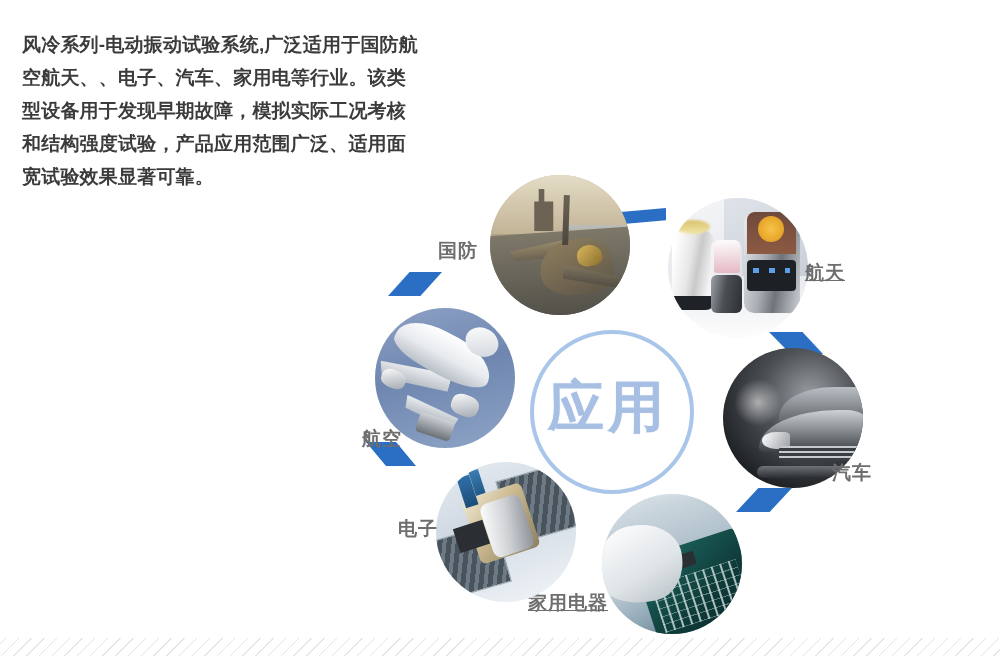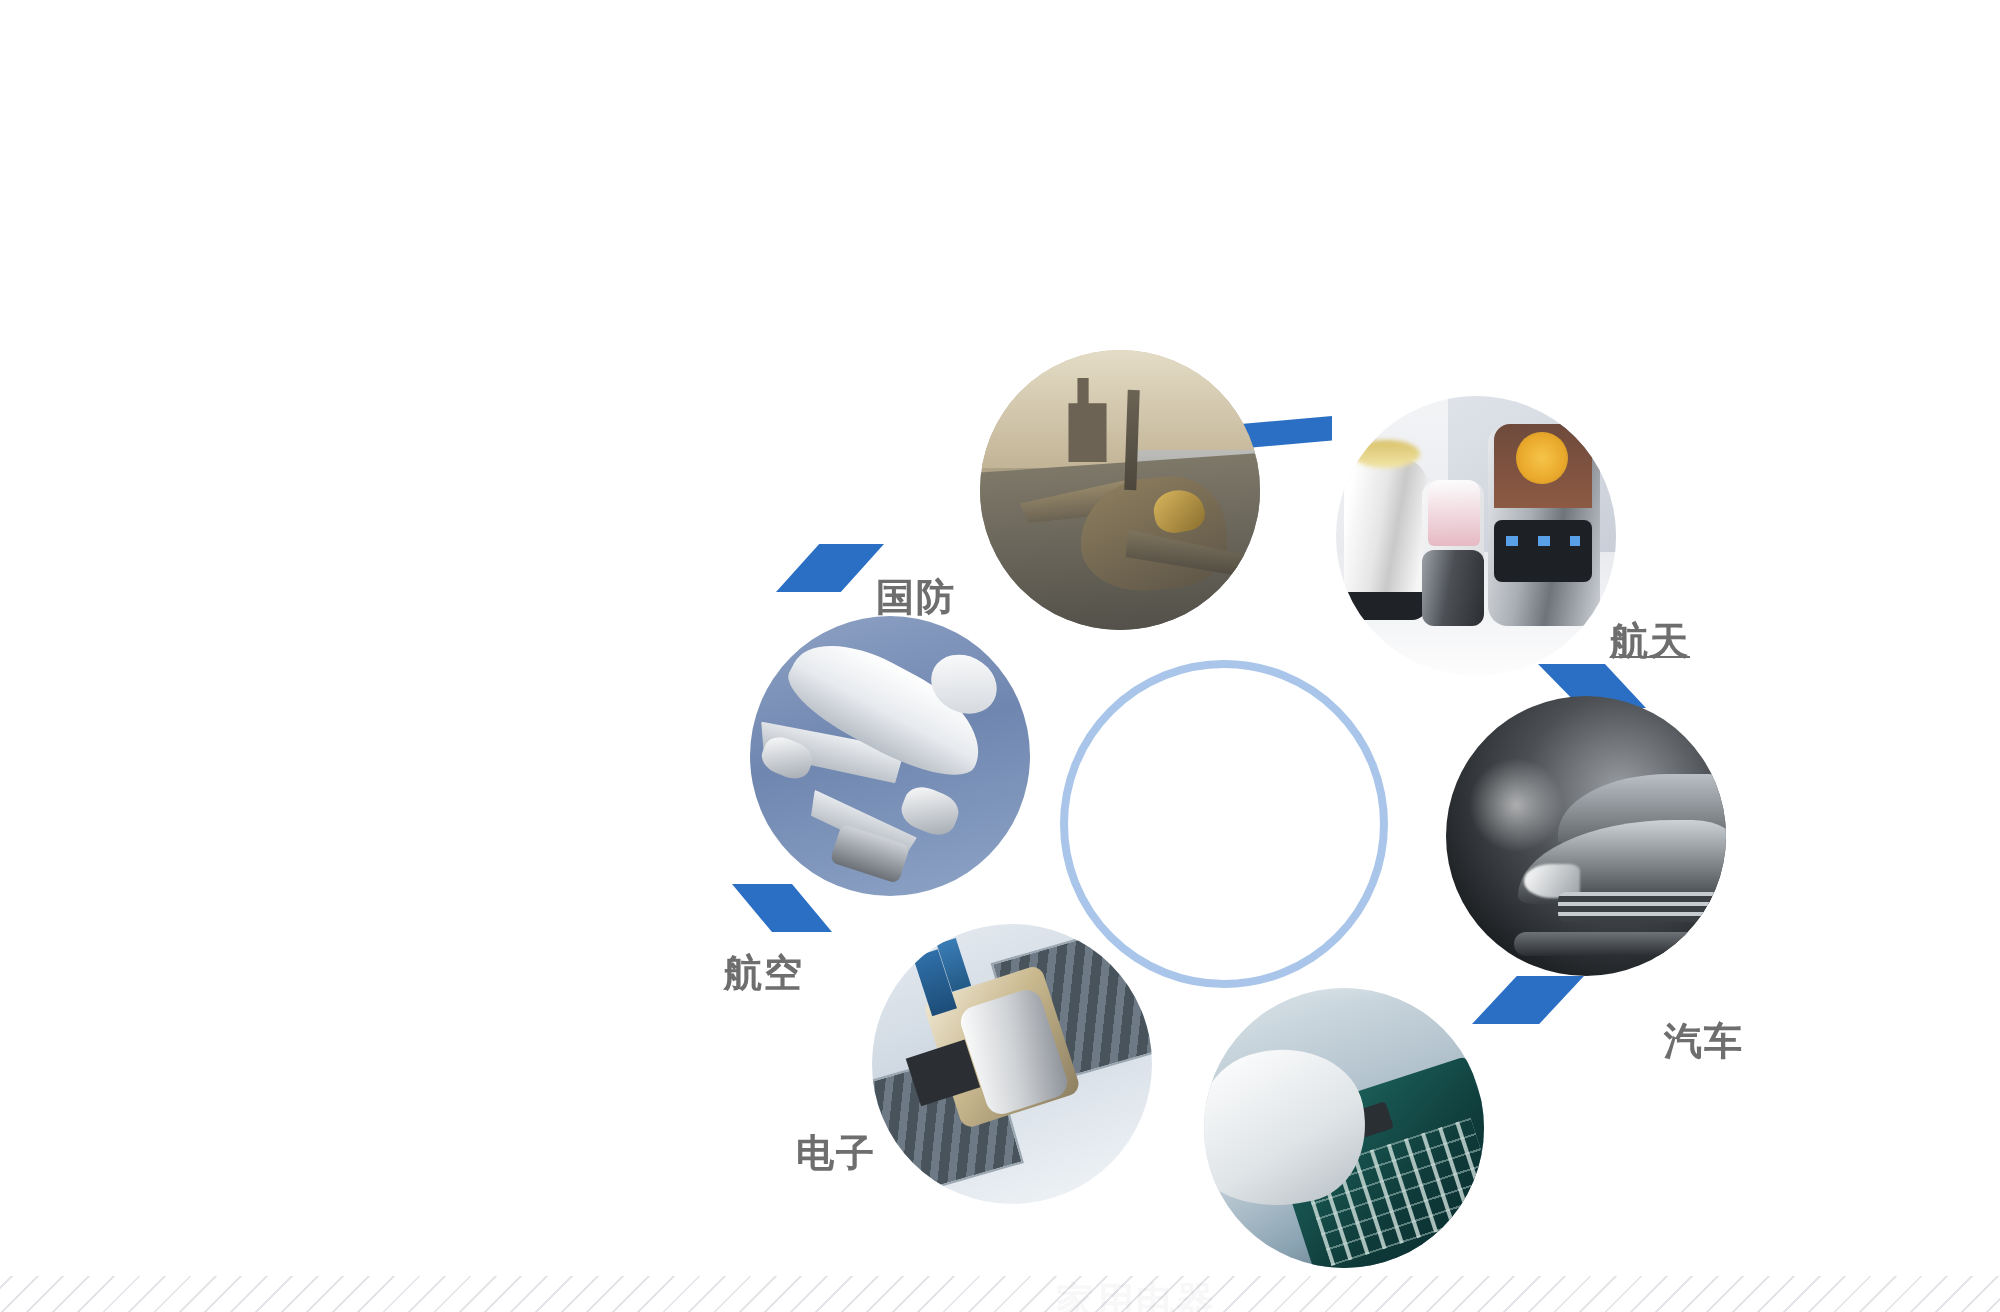--- a/index.html
+++ b/index.html
@@ -24,21 +24,21 @@
 
   .node{position:absolute;}
   .bubble{
     position:absolute;border-radius:50%;overflow:hidden;
     box-shadow:0 0 0 0 rgba(0,0,0,0);
   }
   .bubble .img{position:absolute;inset:0;}
 
   .label{
     position:absolute;font-size:19px;font-weight:700;color:#6e6e6e;
-    letter-spacing:1px;white-space:nowrap;margin-top:48px;
+    letter-spacing:1px;white-space:nowrap;
   }
 
   
   .center-ring{
     position:absolute;border-radius:50%;
     border:4px solid #a9c6ea;background:transparent;
   }
   .center-text{
     position:absolute;display:flex;align-items:center;justify-content:center;
     font-size:56px;font-weight:700;color:#a8bfe4;letter-spacing:4px;
@@ -185,31 +185,33 @@
     background:linear-gradient(180deg,#e9ecef,#a9b0b8);
     clip-path:polygon(0 0,100% 36%,94% 100%,4% 66%);transform:rotate(18deg);}
   .art-avia .gear{position:absolute;left:30%;top:78%;width:26%;height:14%;
     background:linear-gradient(180deg,#cfd3d8,#6b7077);border-radius:4px;transform:rotate(18deg);}
 </style>
 </head>
 <body>
 
 <div id="root">
 
+  <div class="desc">风冷系列-电动振动试验系统,广泛适用于国防航空航天、、电子、汽车、家用电等行业。该类型设备用于发现早期故障，模拟实际工况考核和结构强度试验，产品应用范围广泛、适用面宽试验效果显著可靠。</div>
 
   <div class="diagram">
 
     <div class="conn" style="left:272px;top:58px;width:54px;height:17px;clip-path:polygon(0 28%,100% 0,100% 72%,0 100%);"></div>
     <div class="conn" style="left:429px;top:182px;width:54px;height:22px;clip-path:polygon(0 0,62% 0,100% 100%,40% 100%);"></div>
     <div class="conn" style="left:396px;top:338px;width:56px;height:24px;clip-path:polygon(40% 0,100% 0,60% 100%,0 100%);"></div>
     <div class="conn" style="left:171px;top:396px;width:54px;height:19px;clip-path:polygon(0 0,100% 26%,100% 100%,0 74%);"></div>
     <div class="conn" style="left:26px;top:292px;width:50px;height:24px;clip-path:polygon(0 0,60% 0,100% 100%,40% 100%);"></div>
     <div class="conn" style="left:48px;top:122px;width:54px;height:24px;clip-path:polygon(40% 0,100% 0,60% 100%,0 100%);"></div>
 
     <div class="center-ring" style="left:190px;top:180px;width:156px;height:156px;"></div>
+    <div class="center-text" style="left:190px;top:180px;width:156px;height:156px;">应用</div>
 
     <div class="node">
       <div class="bubble" style="left:150px;top:25px;width:140px;height:140px;">
         <div class="img art-defense">
           <div class="sky"></div>
             <div class="sea"></div>
             <div class="deck"></div>
           <div class="tower"></div>
             <div class="wingL"></div>
             <div class="jetbody"></div>

